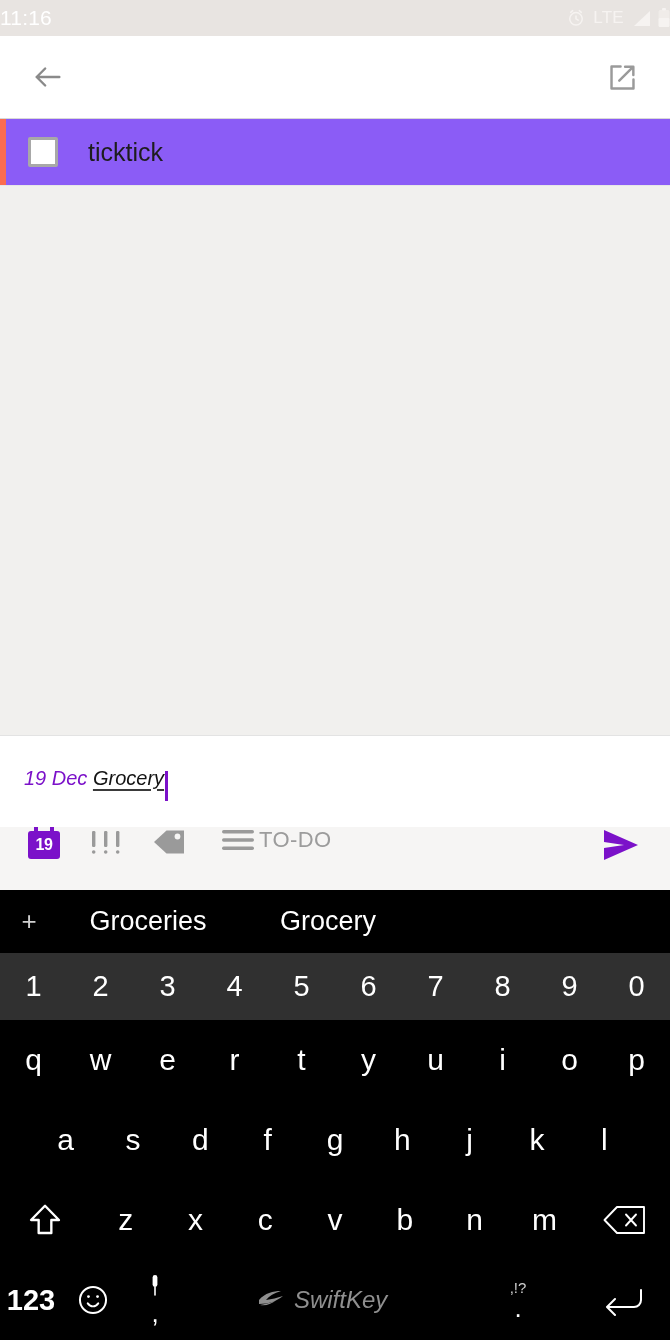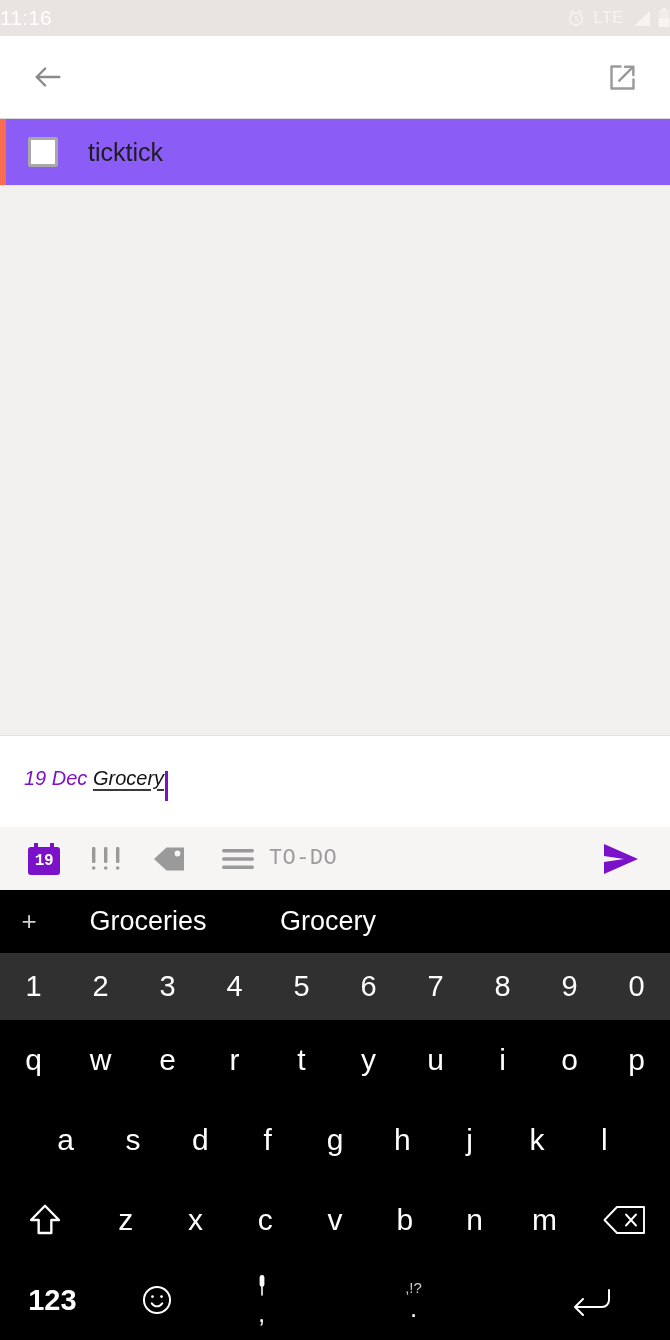--- a/index.html
+++ b/index.html
@@ -56,23 +56,23 @@
   .tok-body { color:#131313; text-decoration:underline; text-decoration-color:#3a3a3a;
               text-underline-offset:4px; }
   .caret { display:inline-block; width:3px; height:30px; background:#7b11c9;
            margin-left:1px; transform:translateY(4px); }
 
   
   .attr-toolbar {
     flex:0 0 63px; background:#f6f5f4;
     display:flex; align-items:center; padding:0 16px 0 14px;
   }
-  .attr-item { display:flex; align-items:center; justify-content:center;
-               height:63px; padding:0 14px;font-family:Liberation Mono, monospace; }
-  .attr-item.listitem { gap:13px; padding-left:20px;}
+  .attr-item { display:flex; align-items:flex-start; justify-content:center;
+               height:63px; padding:0 14px; }
+  .attr-item.listitem { gap:3px; padding-left:20px;}
   .attr-label { font-size:22px; color:#9c9c9c; letter-spacing:.4px; }
   .spacer { flex:1 1 auto; }
   .cal-icon { position:relative; width:32px; height:32px; }
   .cal-icon .body { position:absolute; left:0; top:4px; width:32px; height:28px;
                     background:#7b11c9; border-radius:3px; }
   .cal-icon .p1,.cal-icon .p2 { position:absolute; top:0; width:4px; height:8px; background:#7b11c9; }
   .cal-icon .p1 { left:6px; } .cal-icon .p2 { left:22px; }
   .cal-icon .num { position:absolute; left:0; top:4px; width:32px; height:28px;
                    display:flex; align-items:center; justify-content:center;
                    color:#ffffff; font-size:16px; font-weight:700; letter-spacing:-.3px; }
@@ -294,20 +294,29 @@
           <path d="M8.3 14.4c1 1.4 2.3 2.1 3.7 2.1s2.7-.7 3.7-2.1" stroke-linecap="round"></path>
         </svg>
       </div>
       <div class="b bcomma">
         <svg width="16" height="24" viewBox="0 0 16 24">
           <rect x="5.6" y="1" width="4.8" height="12" rx="2.4" fill="#ffffff"></rect>
           <path d="M8 13v8" stroke="#ffffff" stroke-width="1.6" stroke-linecap="round"></path>
         </svg>
         <span class="big">,</span>
       </div>
+      <div class="b bspace">
+        <span class="sk-logo">
+          <svg width="30" height="22" viewBox="0 0 30 22">
+            <path d="M1 11c6-7 14-9 22-9-7 2-12 5-15 9 6-1 11-2 17-4-6 5-14 8-24 8z" fill="#8f8f8f"></path>
+            <path d="M2 16c5-1 11-2 16-5-4 4-10 6-16 5z" fill="#8f8f8f"></path>
+          </svg>
+          <span>SwiftKey</span>
+        </span>
+      </div>
       <div class="b bperiod">
         <span class="mini">,!?</span>
         <span class="big">.</span>
       </div>
       <div class="b benter">
         <svg width="44" height="32" viewBox="0 0 44 32" fill="none" stroke="#ffffff" stroke-width="2" stroke-linecap="round" stroke-linejoin="round">
           <path d="M40 6v10c0 4-3 7-7 7H7"></path>
           <path d="M14 15 6 23l8 8"></path>
         </svg>
       </div>

